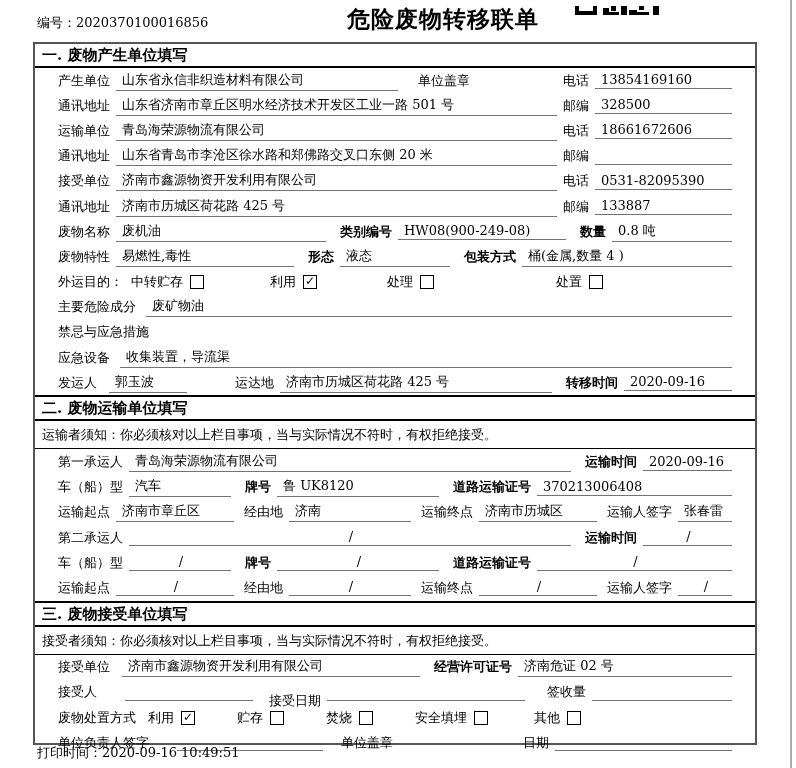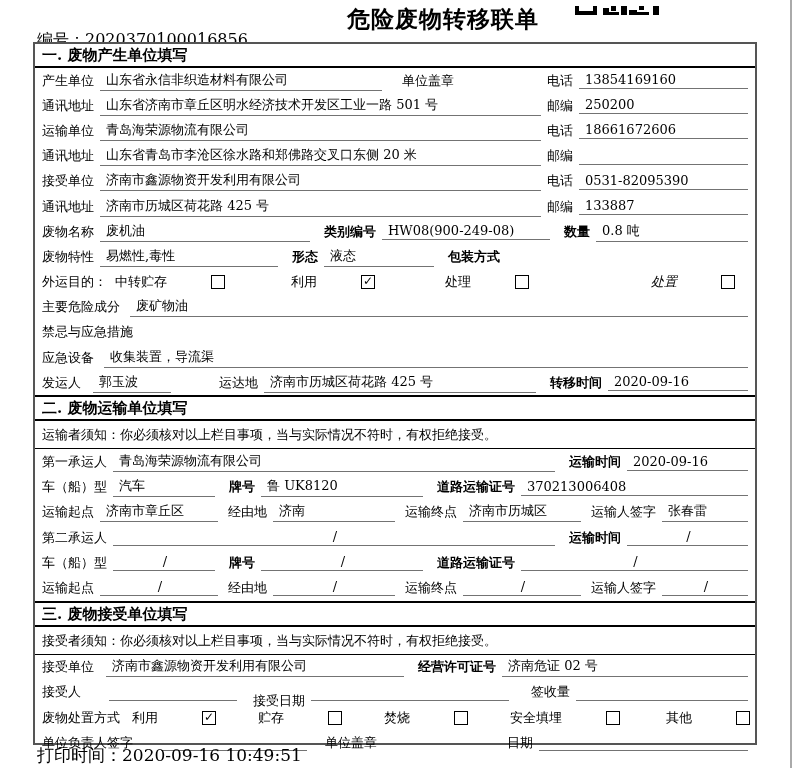--- a/index.html
+++ b/index.html
@@ -1,46 +1,46 @@
 <!DOCTYPE html>
 <html><head>
 <meta charset="utf-8">
 <style>
   html,body{margin:0;padding:0;background:#fff;}
   .page{position:relative;width:796px;height:768px;background:#fff;overflow:hidden;
         font-family:"DejaVu Serif","Liberation Serif",serif;color:#000;}
   .edge{position:absolute;left:790px;top:0;width:2px;height:768px;background:#aaa;}
   .qr{position:absolute;left:575px;top:0;width:84px;height:9px;}
   .hdr{position:absolute;left:33px;top:4px;width:724px;height:34px;}
-  .docno{position:absolute;left:4px;top:26px;font-size:16px;white-space:nowrap;}
+  .docno{position:absolute;left:4px;top:10px;font-size:13px;white-space:nowrap;}
   .title{position:absolute;left:0;right:0;top:0;text-align:center;font-size:23px;font-weight:900;
          transform:translateX(48px);letter-spacing:1px;white-space:nowrap;}
   .box{position:absolute;left:33px;top:42px;width:724px;height:703px;border:2px solid #555;
        box-sizing:border-box;background:#fff;}
   .sec{height:22px;line-height:22px;font-weight:bold;font-size:15px;padding:0 7px;
        border-bottom:2px solid #000;}
   .sec.mid{border-top:2px solid #000;}
   .note{height:27px;line-height:27px;font-size:13px;padding:0 7px;border-bottom:1px solid #000;
         white-space:nowrap;}
-  .row{height:25.2px;display:flex;align-items:center;padding:0 7px;font-size:13px;white-space:nowrap;}
+  .row{height:25.2px;display:flex;align-items:center;padding:0 23px;font-size:13px;white-space:nowrap;}
   .cell{display:flex;align-items:center;flex:0 0 505px;min-width:0;}
   .lb{flex:none;}
   .u{border-bottom:1px solid #737373;padding:0 4px 1px 6px;margin-left:6px;min-height:15px;
      overflow:visible;}
   .u.grow{flex:1;}
   .u.ctr{text-align:center;}
-  .opt{display:inline-flex;align-items:center;gap:37px;}
+  .opt{display:inline-flex;align-items:center;}
   .cb{display:inline-block;width:12px;height:12px;border:1px solid #000;margin-left:7px;
       font-size:12px;line-height:11px;text-align:center;font-family:"DejaVu Sans",sans-serif;}
   .ml8{margin-left:8px;}.ml10{margin-left:10px;}.ml12{margin-left:12px;}.ml14{margin-left:14px;font-weight:bold;}
   .ml16{margin-left:16px;margin-top:18px;}.ml18{margin-left:18px;}.ml20{margin-left:20px;}.ml22{margin-left:22px;}
   .ml28{margin-left:28px;}.ml42{margin-left:42px;}.ml46{margin-left:46px;}
-  .ml48{margin-left:48px;}.ml66{margin-left:66px;}.ml70{margin-left:70px;}.ml122{margin-left:122px;font-style:italic;}
+  .ml48{margin-left:48px;}.ml66{margin-left:66px;}.ml70{margin-left:70px;}.ml122{margin-left:122px;}
   .ml130{margin-left:130px;}
-  .print{position:absolute;left:37px;top:744px;font-size:17px;white-space:nowrap;}
+  .print{position:absolute;left:37px;top:744px;font-size:13px;white-space:nowrap;}
 </style>
 </head>
 <body>
 
 <div class="page">
 
   <div class="qr">
     <svg width="84" height="9" viewBox="0 0 84 9" xmlns="http://www.w3.org/2000/svg">
       <g fill="#000">
         <rect x="0" y="0" width="4" height="9"></rect>
@@ -77,21 +77,21 @@
       <span class="lb">电话</span>
       <span class="u grow">13854169160</span>
     </div>
 
     <div class="row">
       <div class="cell">
         <span class="lb">通讯地址</span>
         <span class="u grow" style="margin-right:6px">山东省济南市章丘区明水经济技术开发区工业一路 501 号</span>
       </div>
       <span class="lb">邮编</span>
-      <span class="u grow">250200</span>
+      <span class="u grow">328500</span>
     </div>
 
     <div class="row">
       <div class="cell">
         <span class="lb">运输单位</span>
         <span class="u grow" style="margin-right:6px">青岛海荣源物流有限公司</span>
       </div>
       <span class="lb">电话</span>
       <span class="u grow">18661672606</span>
     </div>
@@ -131,20 +131,21 @@
       <span class="lb ml14">数量</span>
       <span class="u grow">0.8 吨</span>
     </div>
 
     <div class="row">
       <span class="lb">废物特性</span>
       <span class="u" style="width:168px">易燃性,毒性</span>
       <span class="lb ml14">形态</span>
       <span class="u" style="width:100px">液态</span>
       <span class="lb ml14">包装方式</span>
+      <span class="u grow">桶(金属,数量 4 )</span>
     </div>
 
     <div class="row">
       <span class="lb">外运目的：</span>
       <span class="opt ml8">
           <span>中转贮存</span>
           <span class="cb"></span>
         </span>
       <span class="opt ml66">
           <span>利用</span>

